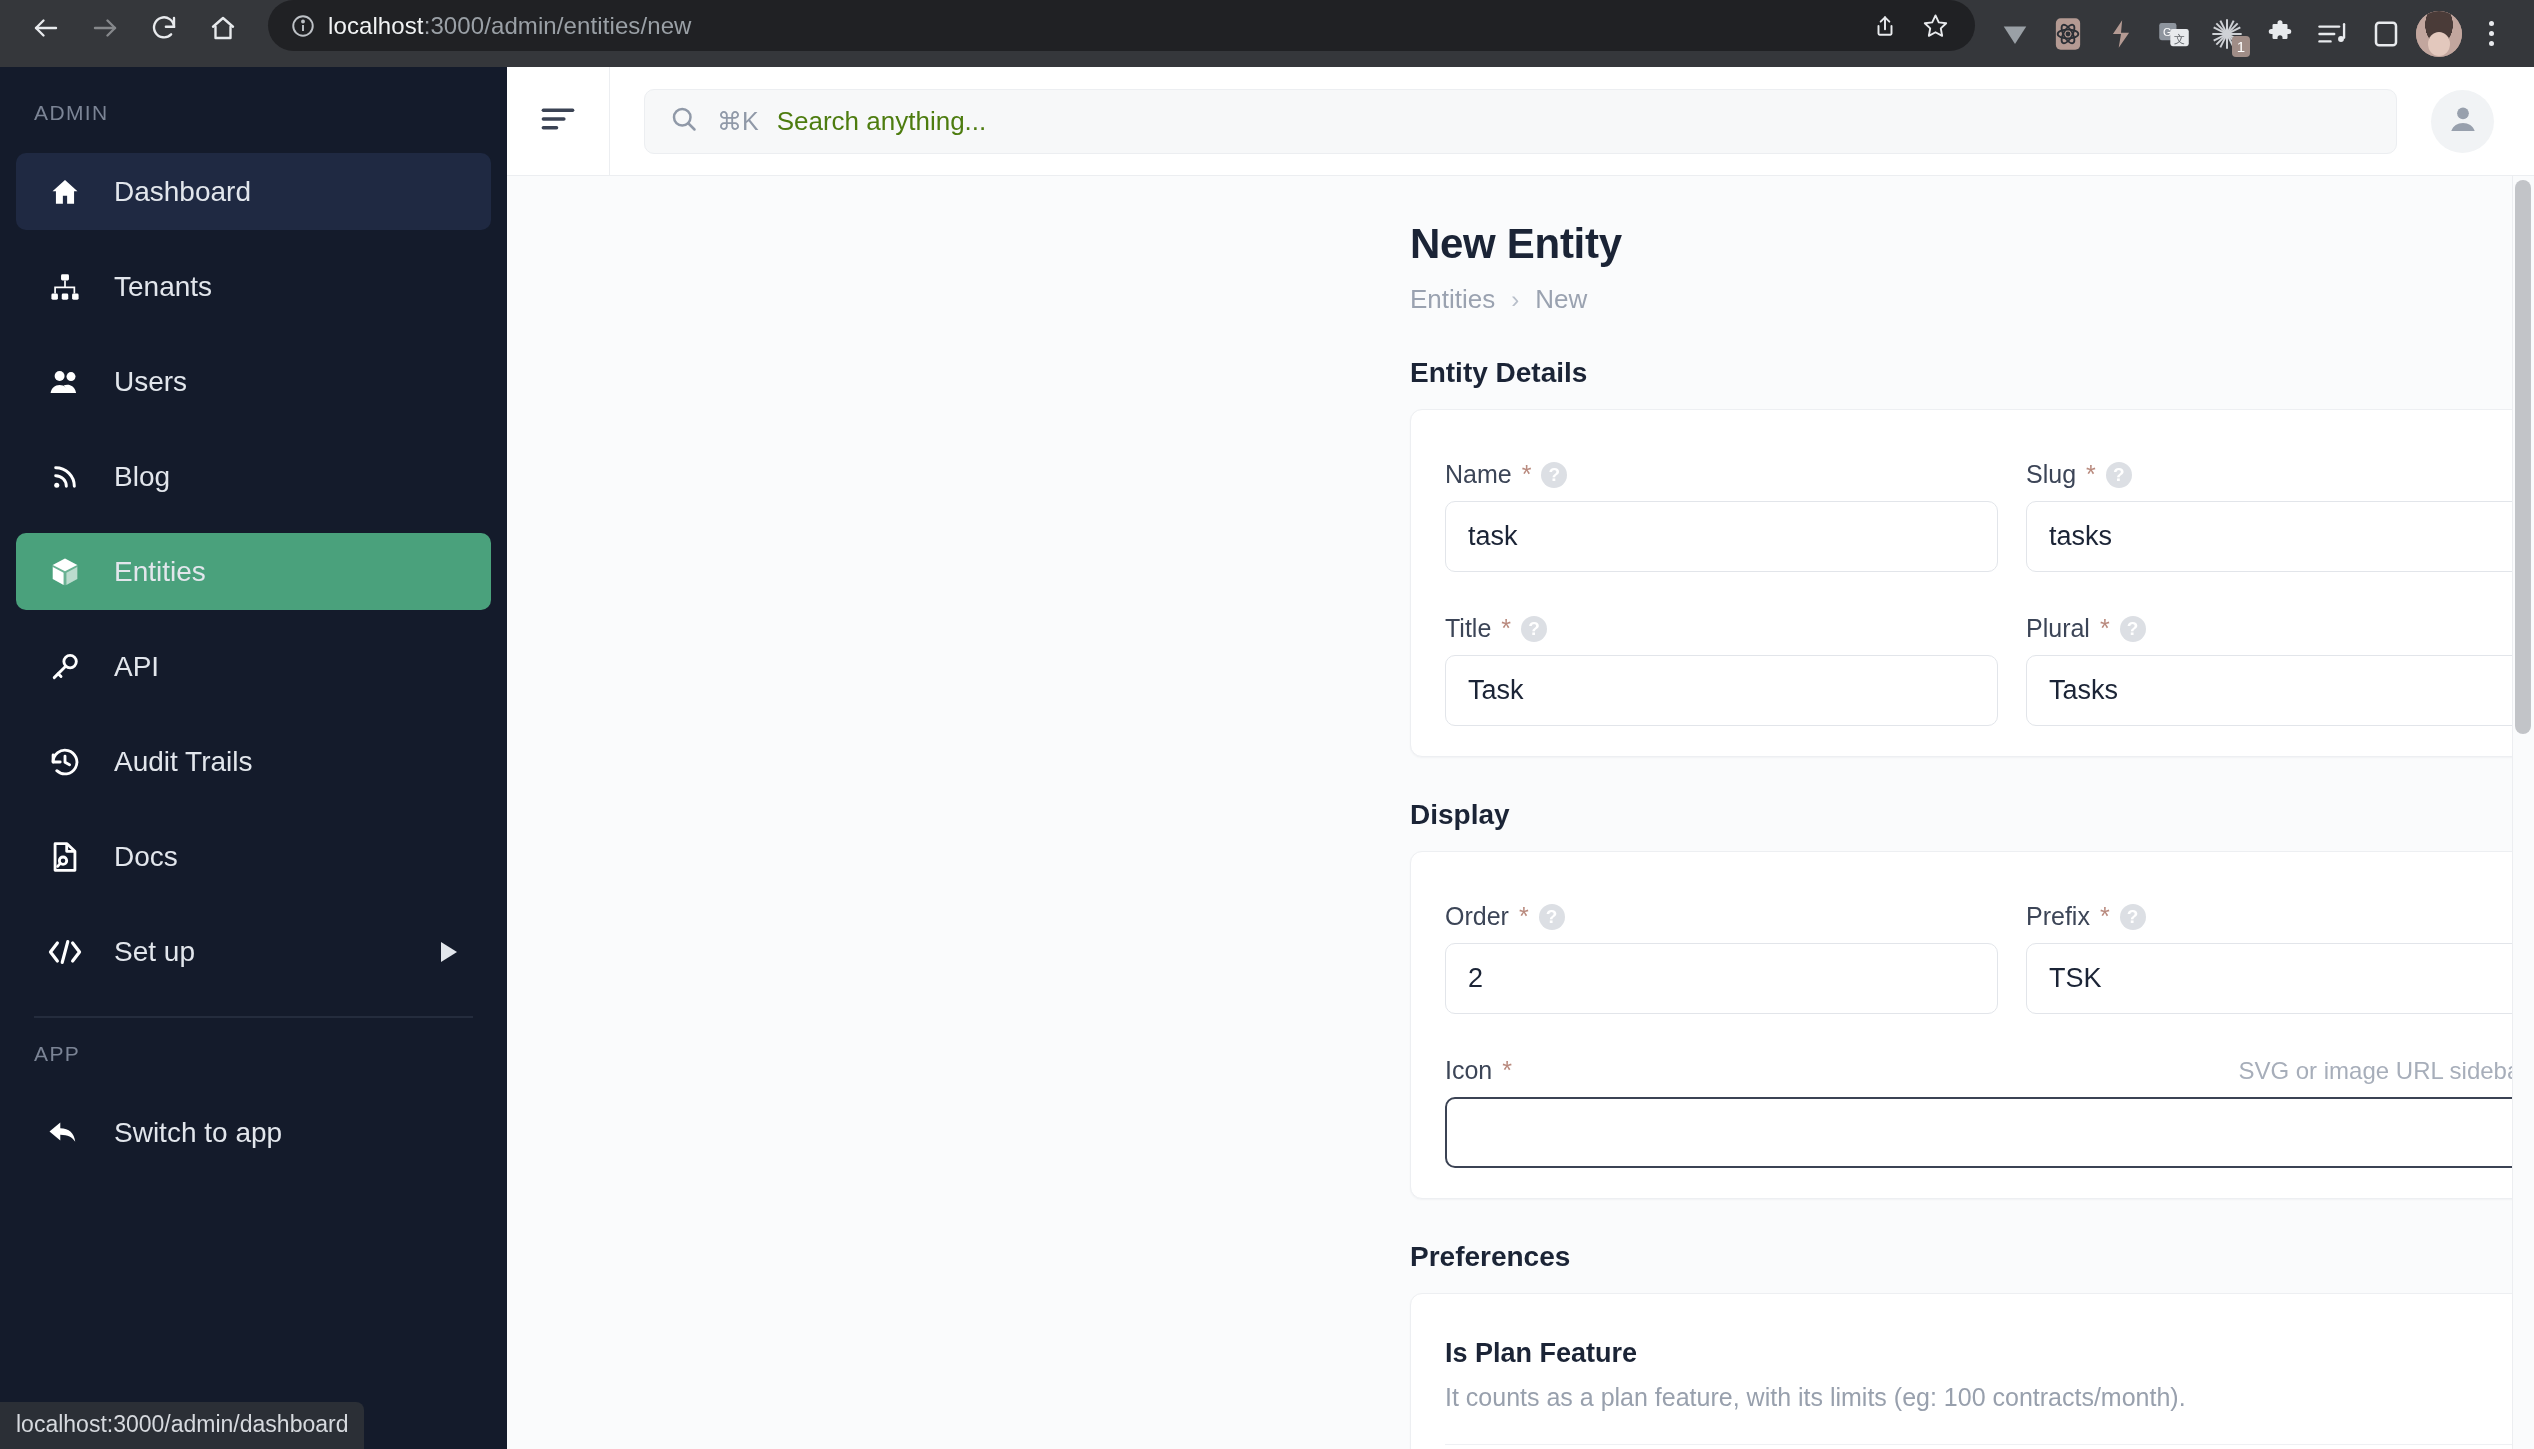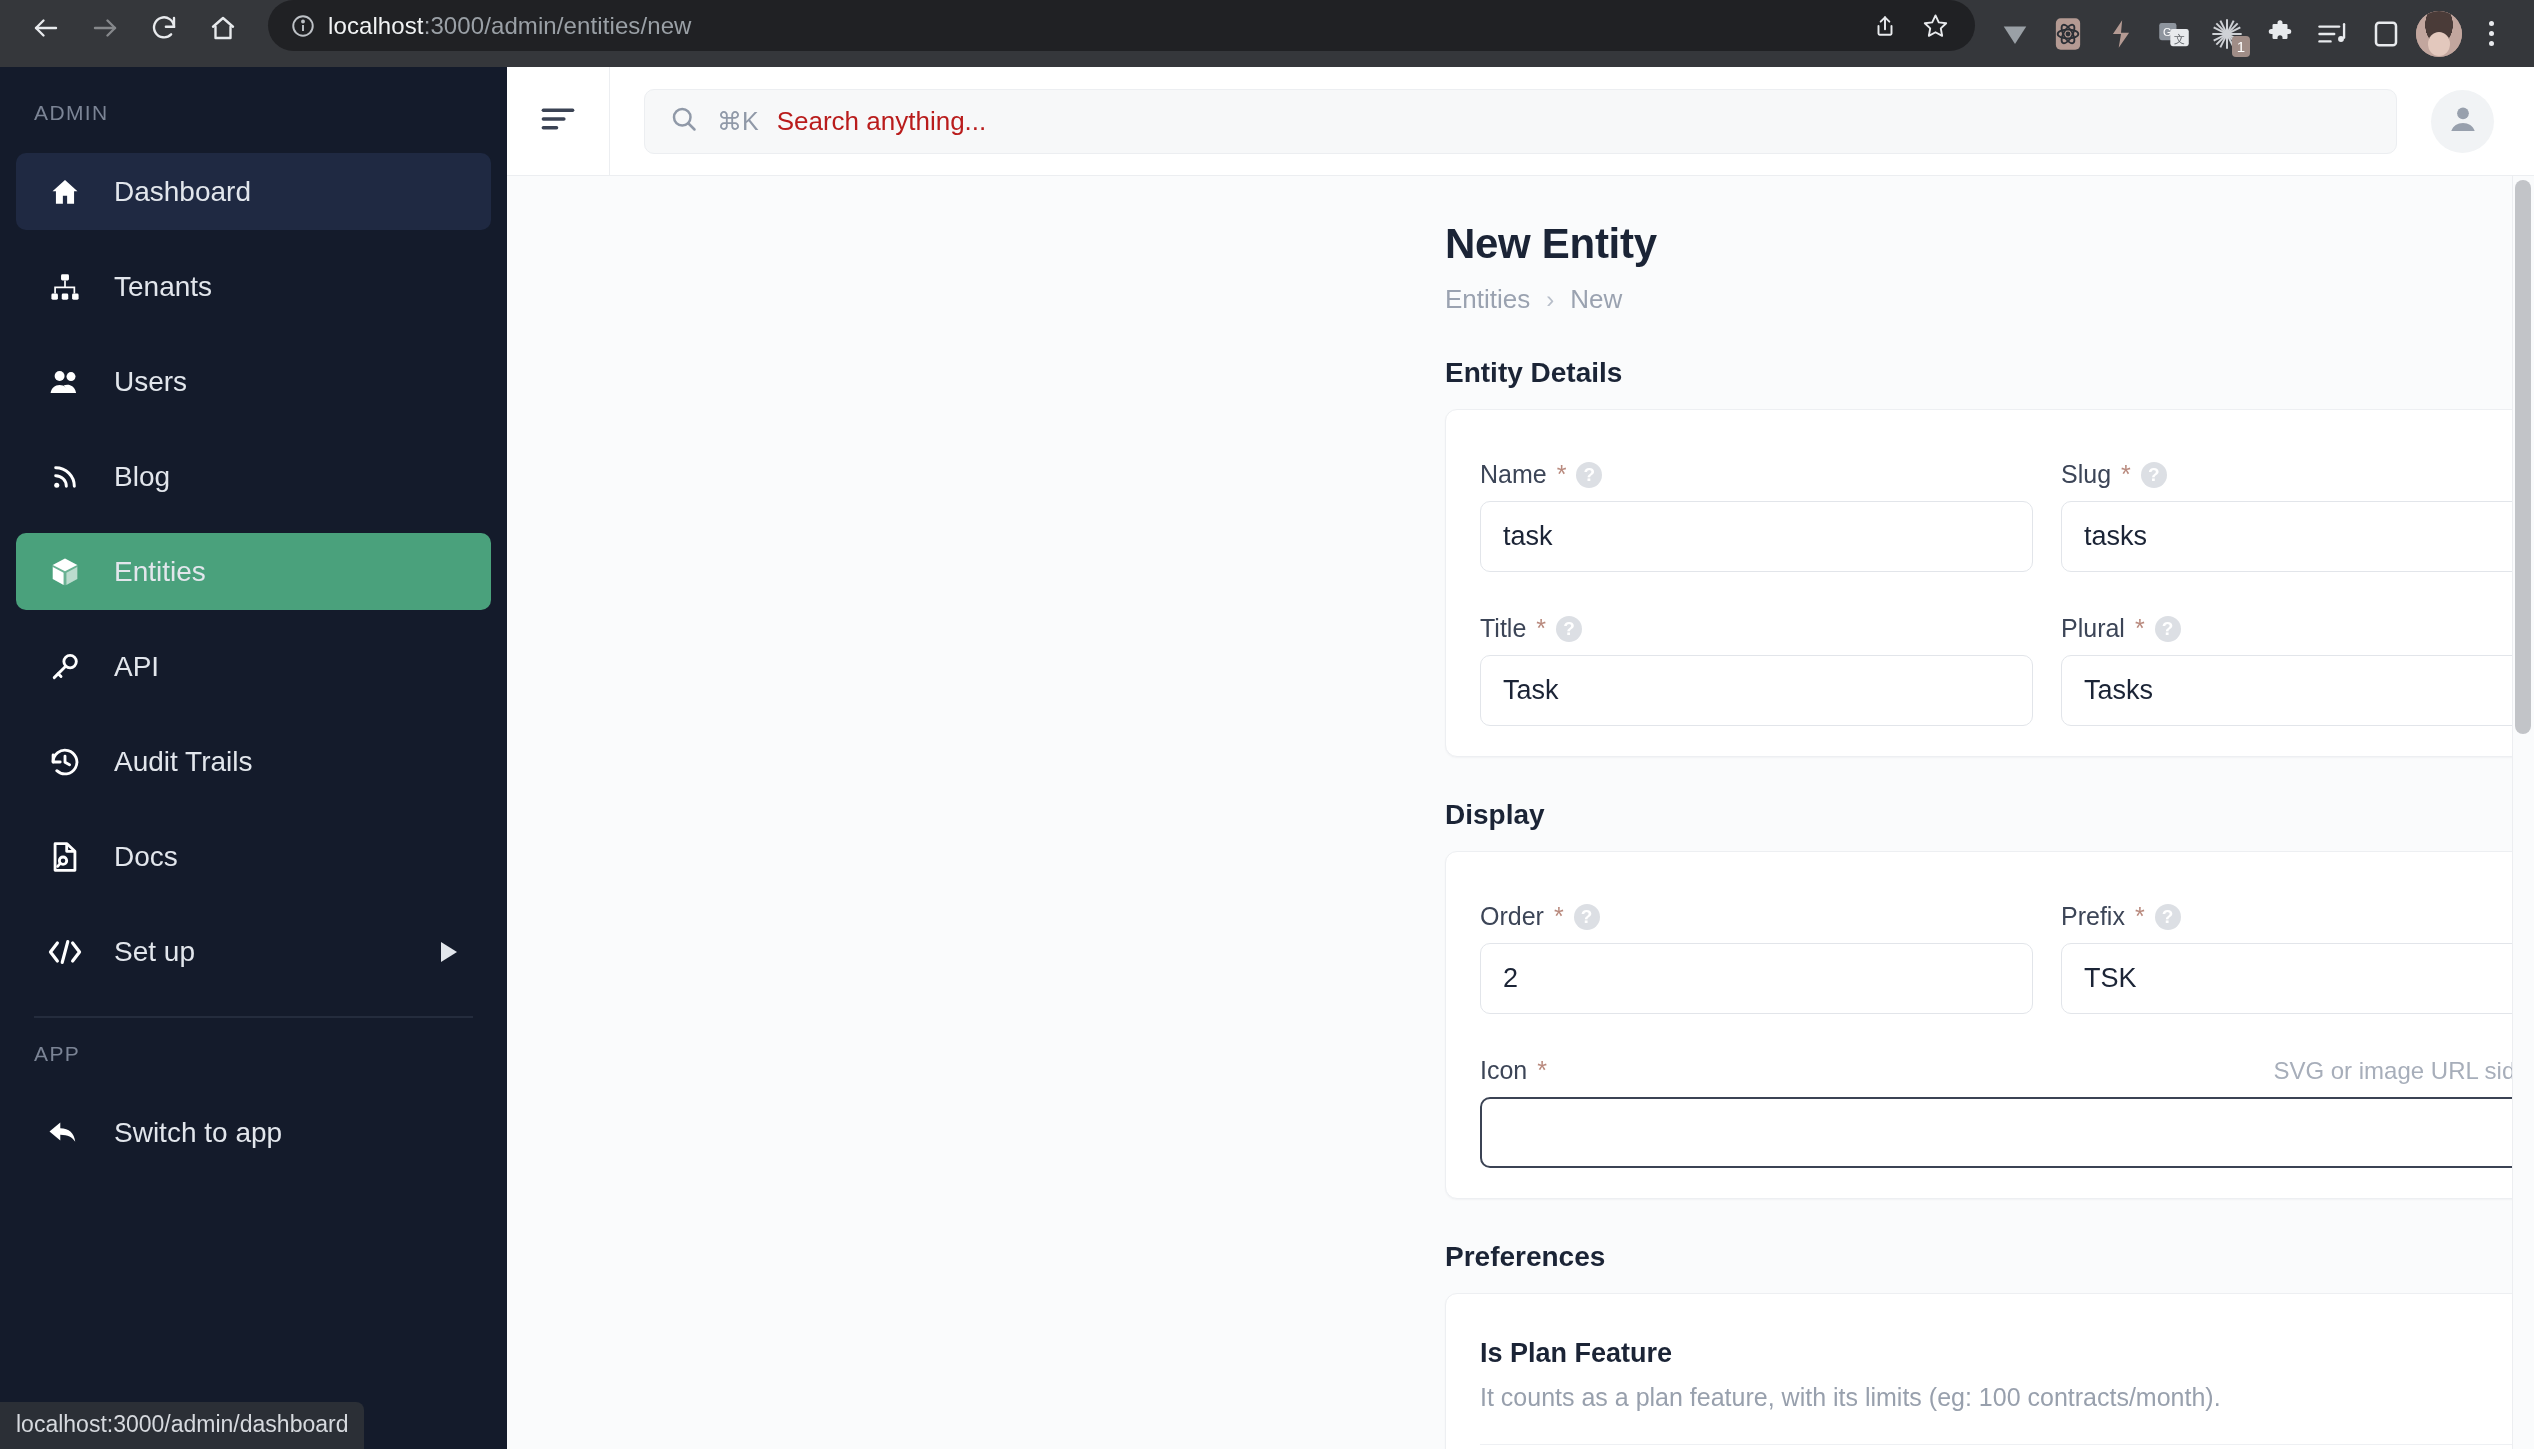--- a/index.html
+++ b/index.html
@@ -178,34 +178,33 @@
   .searchbox {
     height: 65px;
     background: #f7f8f9;
     border: 1px solid #eceef1;
     border-radius: 10px;
     display: flex; align-items: center;
     padding: 0 24px;
     gap: 18px;
   }
   .searchbox .kbd { color: #9099a8; font-size: 25px; flex: 0 0 auto; }
-  .searchbox .ph { color: #b91c1c; font-size: 26px; }
+  .searchbox .ph { color: #4d7c0f; font-size: 26px; }
   .user-btn {
     width: 63px; height: 63px; border-radius: 50%;
     background: #f1f3f5;
     display: flex; align-items: center; justify-content: center;
     margin-right: 40px; flex: 0 0 auto;
   }
 
   .content {
     flex: 1 1 auto;
     overflow: hidden;
     position: relative;
     padding-top: 44px;
-    padding-left: 35px;
   }
   .page {
     width: 1204px;
     margin: 0 auto;
     margin-left: 903px;
   }
   .page-title {
     font-size: 42px; font-weight: 700; color: #1b2436;
     letter-spacing: -0.3px;
   }

